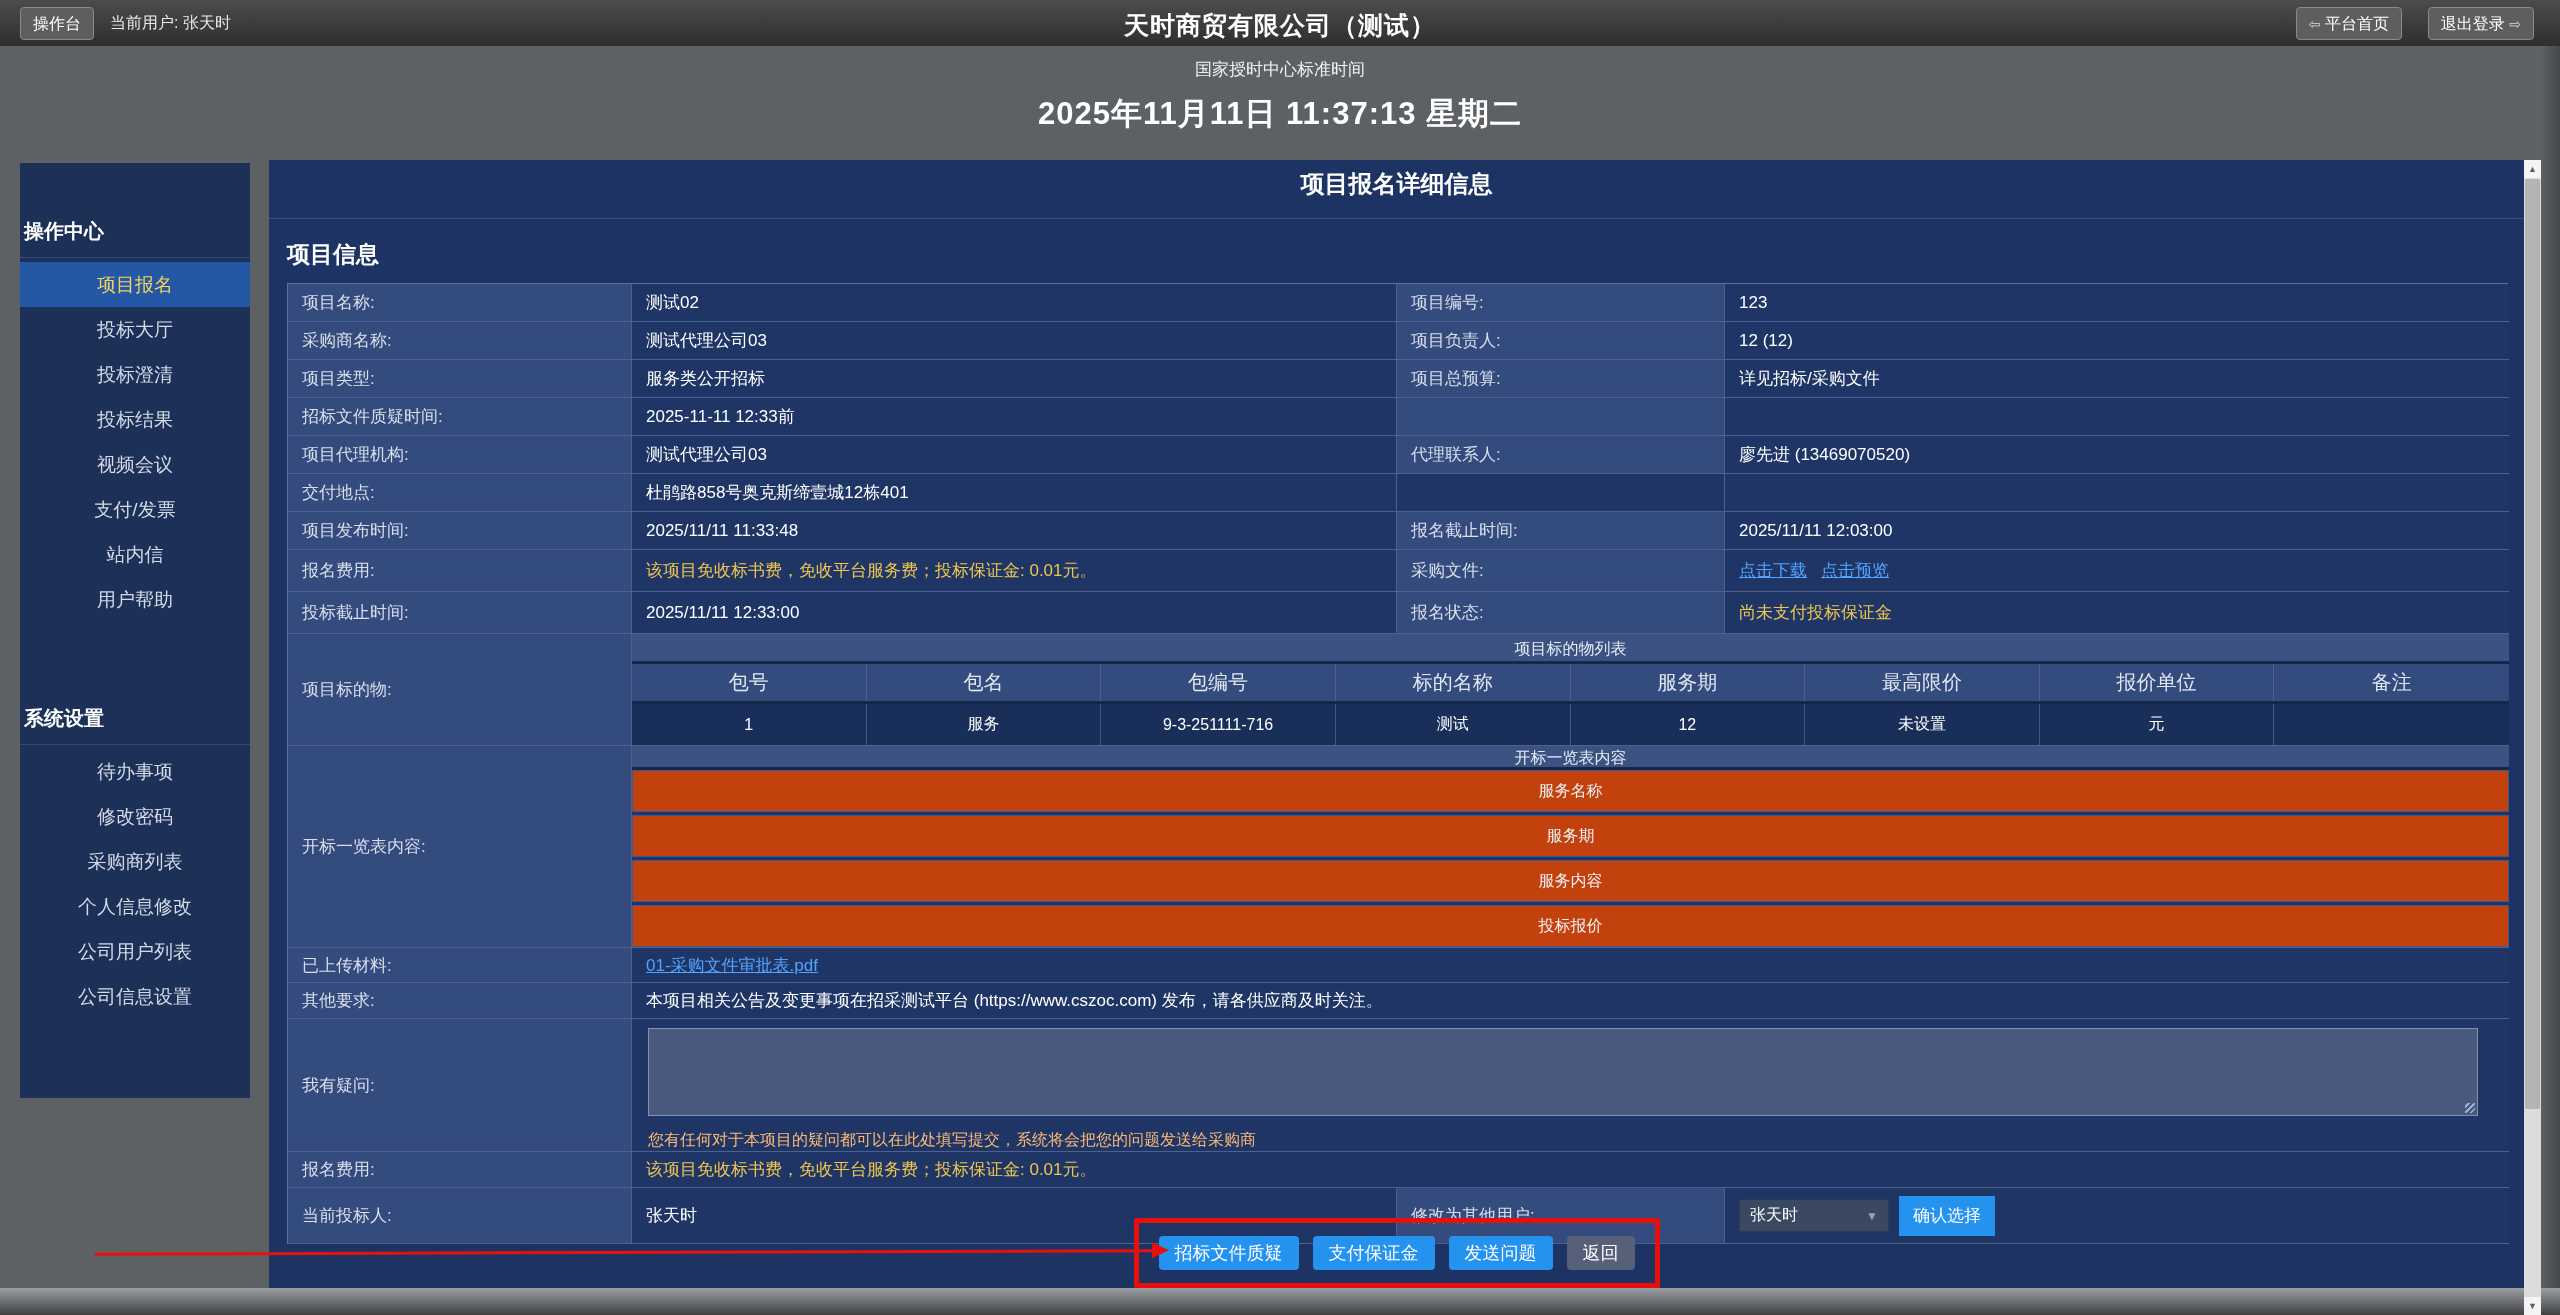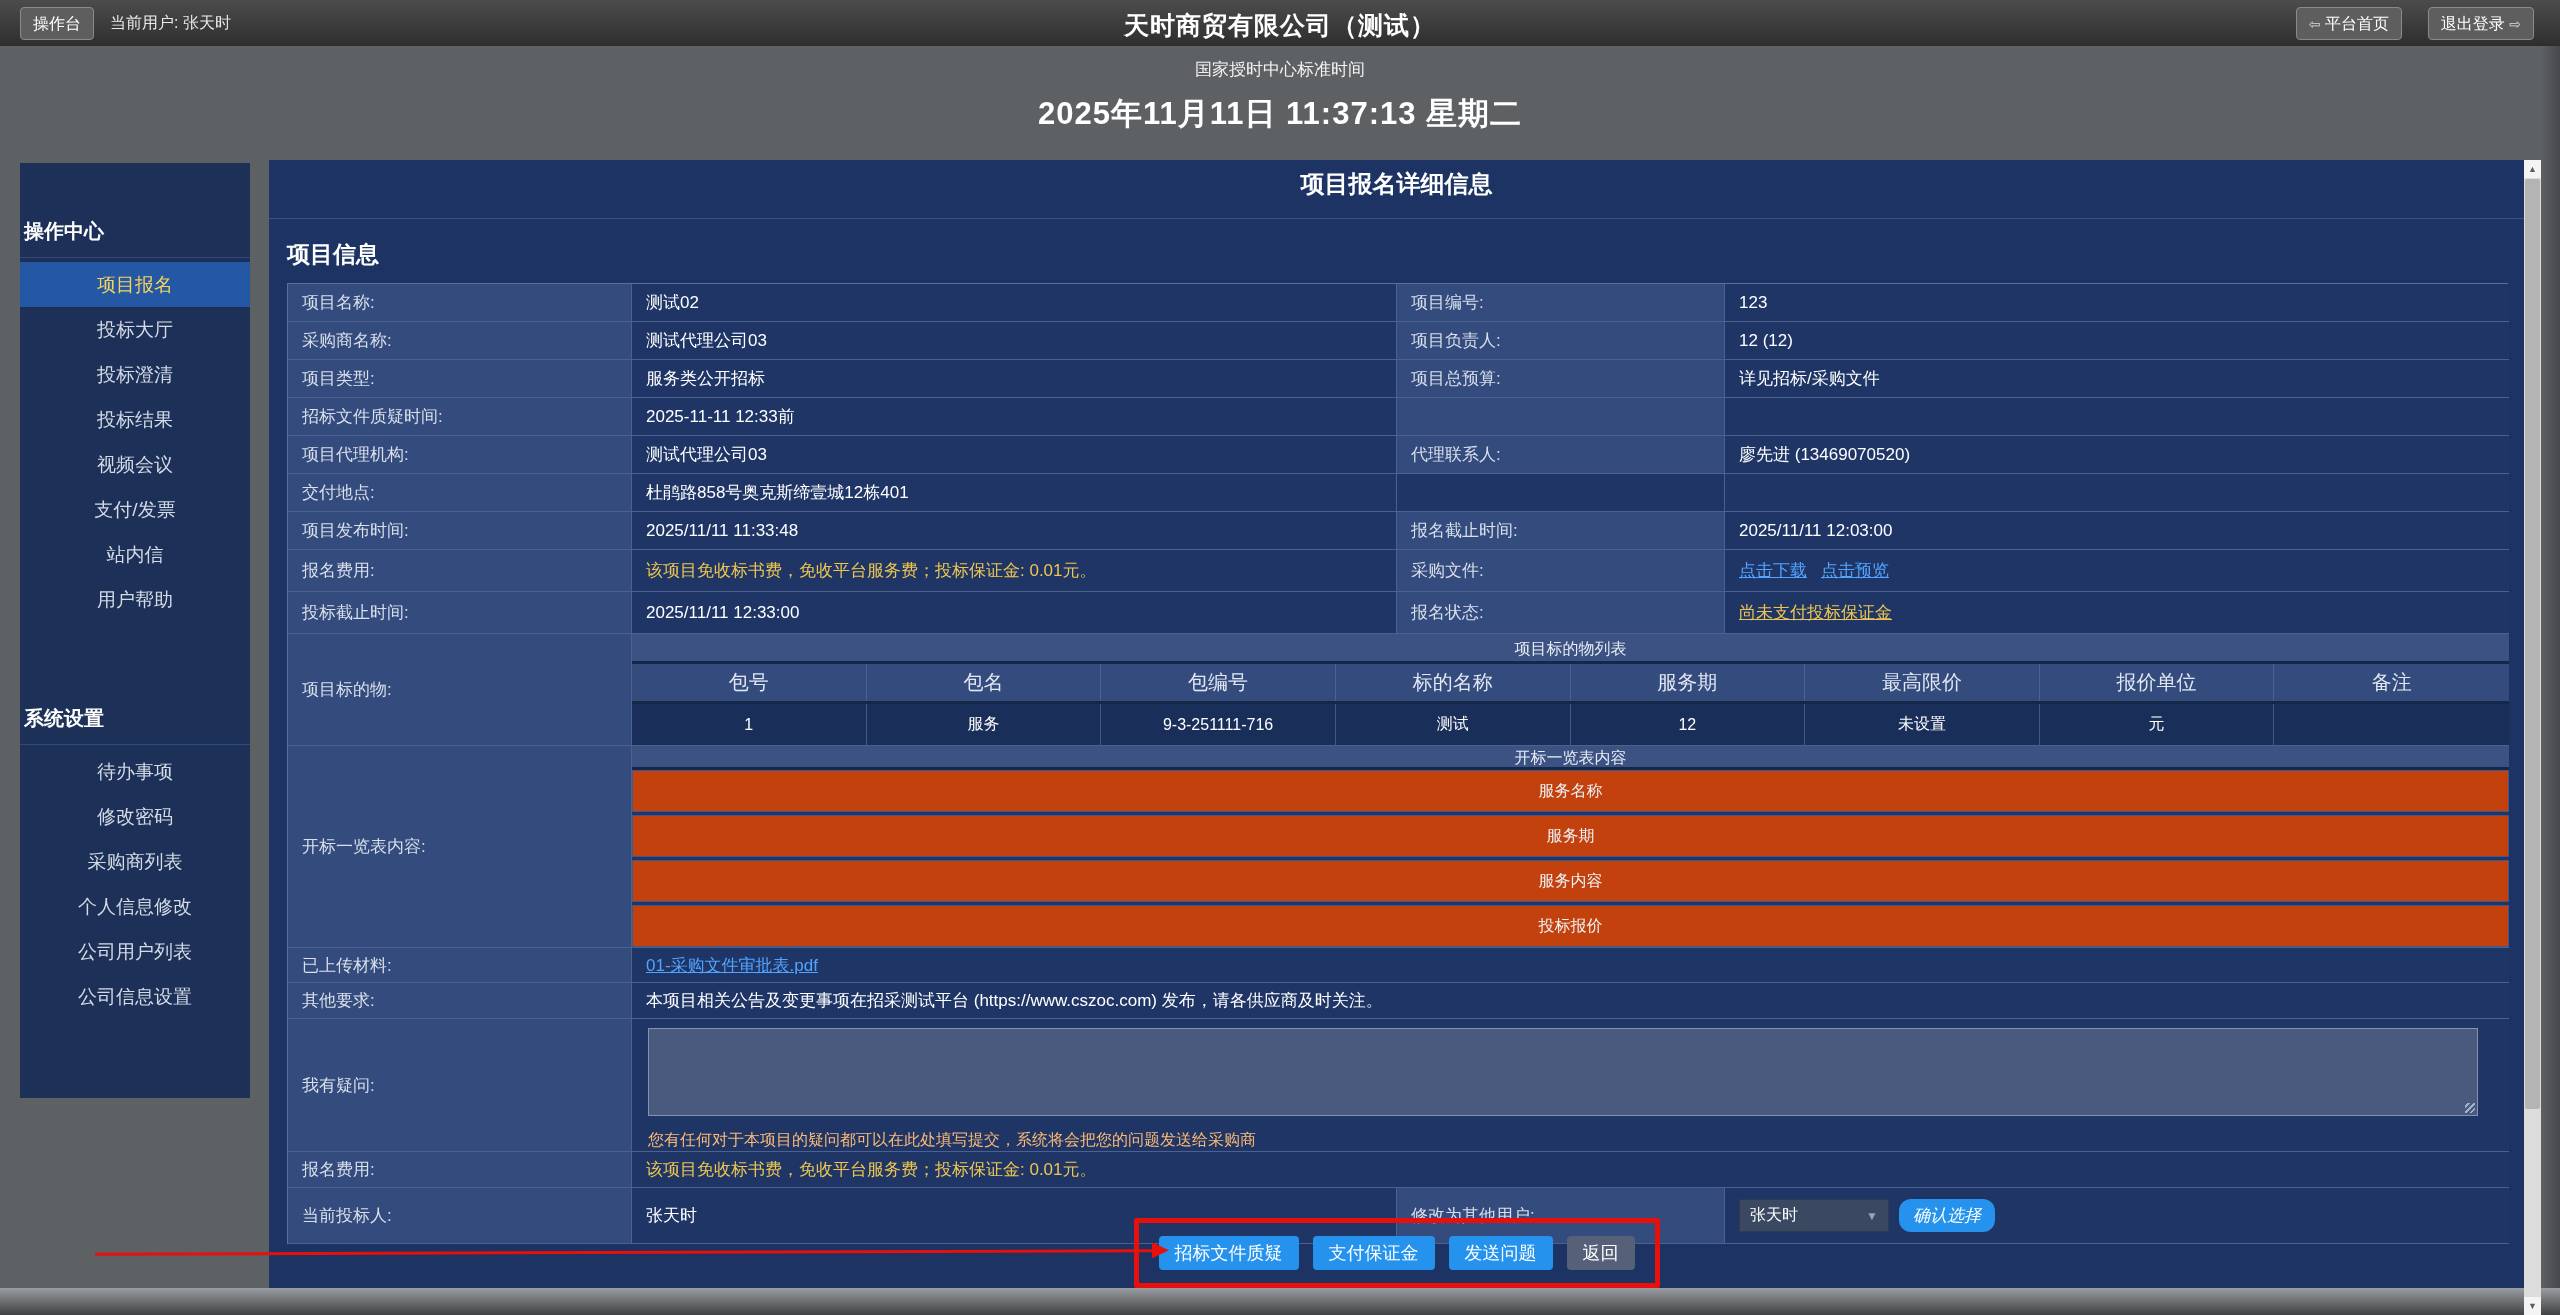--- a/index.html
+++ b/index.html
@@ -48,21 +48,21 @@
     border:1px solid #5d6f99; border-bottom:none; font-size:17px; }
   .t-row { display:grid; grid-template-columns:344px 765px 328px 784px; }
   .t-row > div { border-bottom:1px solid #4d6190; border-right:1px solid #4d6190;
     display:flex; align-items:center; padding:0 14px; overflow:hidden; }
   .t-row > div:last-child { border-right:none; }
   .lbl { background:#344b7d; color:#d9dfeb; }
   .val { background:#1e3566; color:#fff; }
   .dark { background:#1e3566; }
   .h38 { height:38px; } .h42 { height:42px; }
   .yellow { color:#eec64f; }
-  .ylink { color:#eec64f; text-decoration:underline; cursor:pointer;text-align:center; }
+  .ylink { color:#eec64f; cursor:pointer;text-align:center; }
   .blink { color:#53a4ff; text-decoration:underline; cursor:pointer; margin-right:14px; font-size:17px; }
   .span2 { display:grid; grid-template-columns:344px 1877px; }
   .span2 > .lbl { border-bottom:1px solid #4d6190; border-right:1px solid #4d6190;
     display:flex; align-items:center; padding:0 14px; }
   .span2 > .content { border-bottom:1px solid #4d6190; background:#1e3566; }
 
   
   .nest { background:#142849; padding:0; }
   .nest-caption { height:30px; line-height:30px; text-align:center; background:#3b5283;
     color:#e7ebf4; font-size:16px; border-bottom:3px solid #142849; }
@@ -88,22 +88,22 @@
   .q-corner { position:relative; width:1830px; height:0; }
   .q-corner::after { content:""; position:absolute; right:3px; top:-13px; width:10px; height:10px;
     background:repeating-linear-gradient(135deg, transparent 0 2px, #9fb0cf 2px 4px); }
   .q-hint { margin-top:14px; font-size:16px; color:#fdba74; }
 
   
   .dd { width:150px; height:33px; background:#3a4861; color:#fff; font-size:16px;
     display:flex; align-items:center; padding:0 10px; position:relative; cursor:pointer;
     border:1px solid #2e3a50; }
   .dd .caret { position:absolute; right:10px; font-size:12px; color:#9aa3b5; }
-  .btn-confirm { margin-left:10px; width:96px; height:33px; background:#2593ee; border:none;
-    border-radius:12px; color:#fff; font-size:17px; cursor:pointer;font-style:italic; }
+  .btn-confirm { margin-left:10px; width:96px; height:40px; background:#2593ee; border:none;
+    border-radius:0; color:#fff; font-size:17px; cursor:pointer; }
 
   
   .footer { position:absolute; left:0; right:0; top:1058px; height:70px;
     display:flex; justify-content:center; }
   .red-box { border:5px solid #e8100c; border-radius:2px; padding:9px 20px;
     display:flex; align-items:center; gap:14px; background:transparent; }
   .f-btn { height:34px; background:#2593ee; color:#fff; border:none; border-radius:4px;
     font-size:18px; padding:0 16px; cursor:pointer; }
   .f-btn.secondary { background:#566079; }
 

